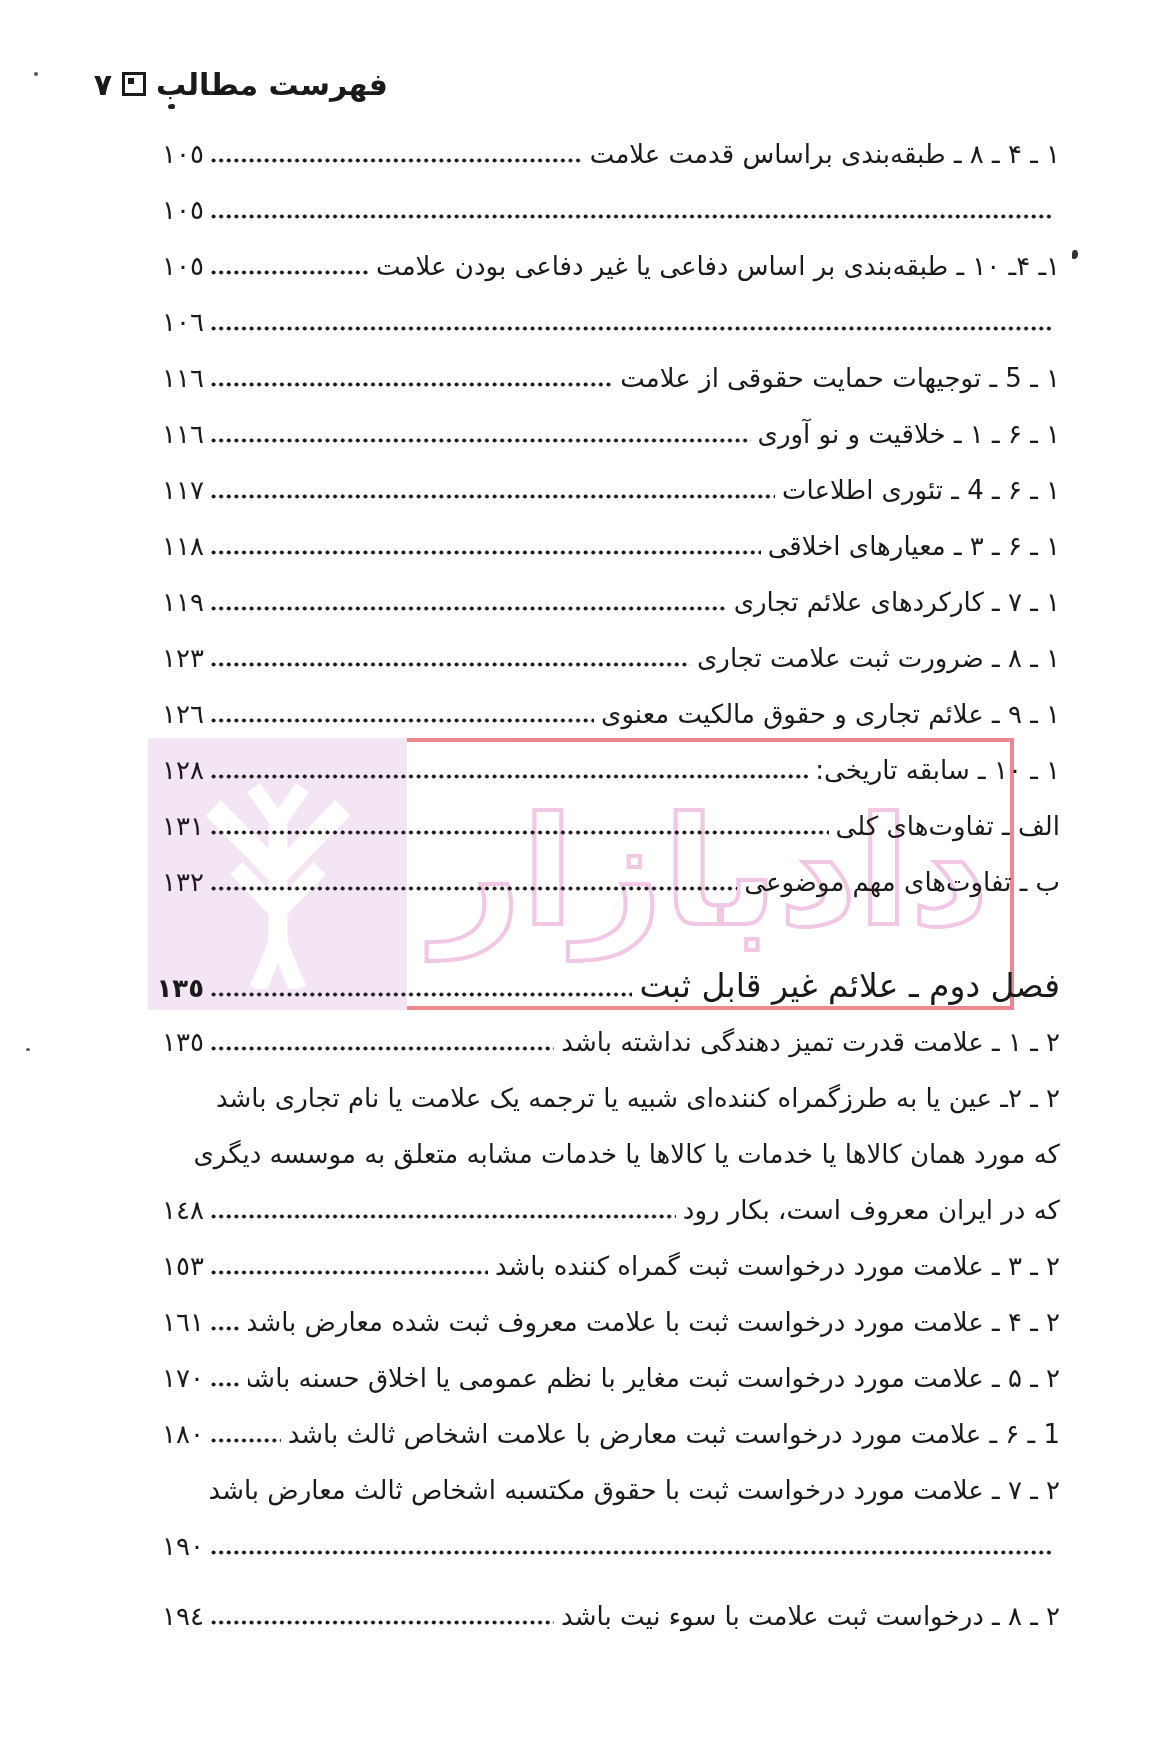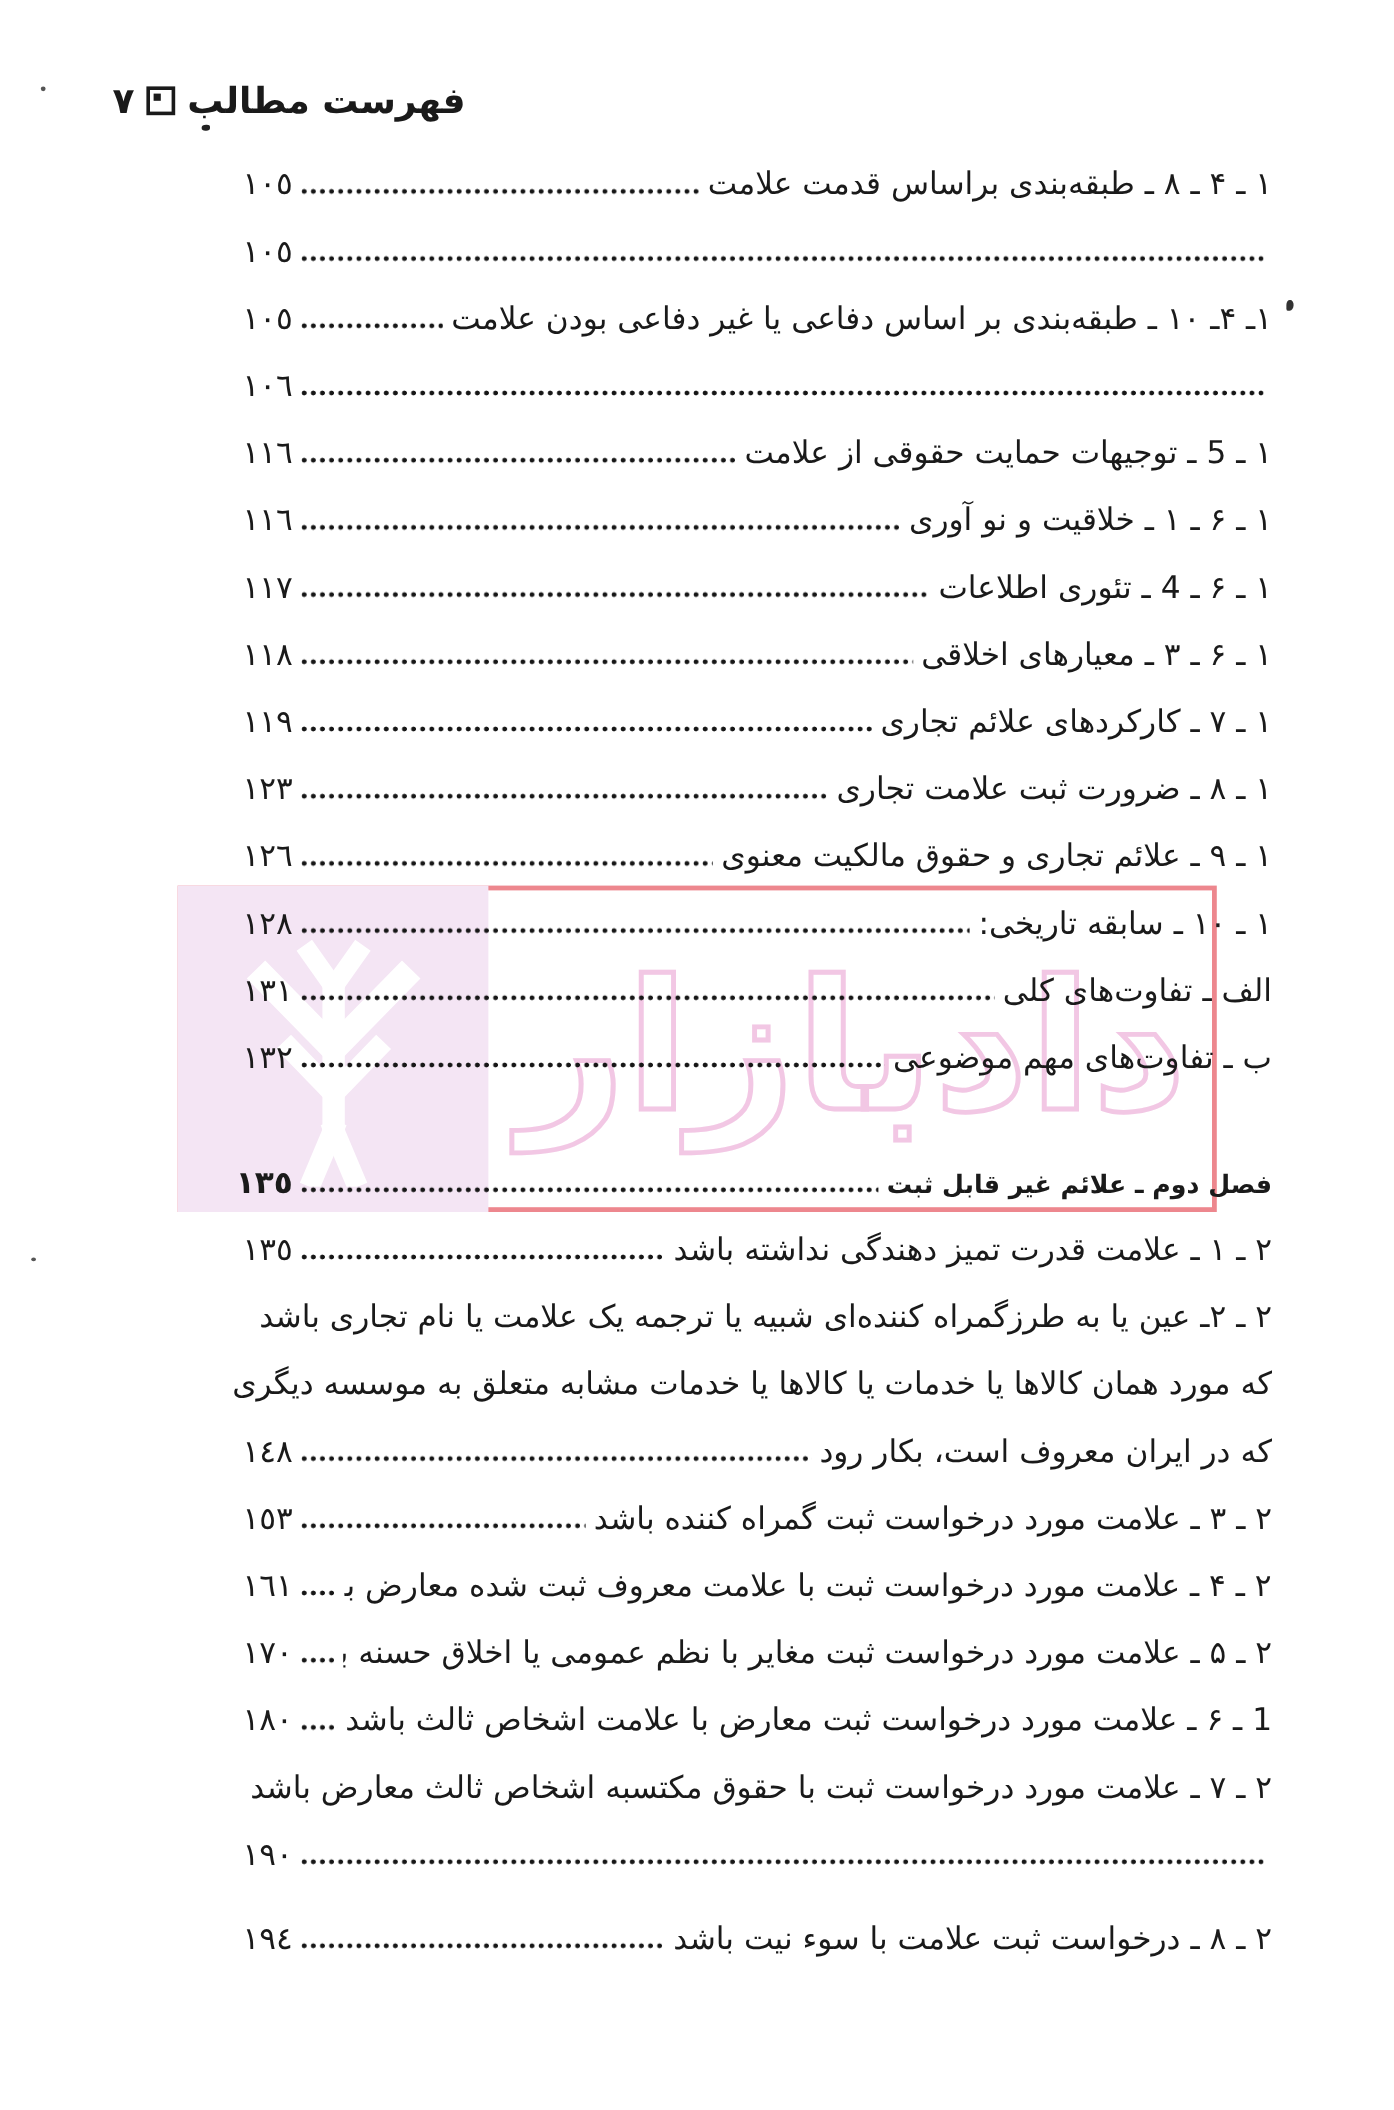--- a/index.html
+++ b/index.html
@@ -97,23 +97,22 @@
     background-size:7.6px 5px;
     background-repeat:repeat-x;
     background-position:left bottom;
   }
   .row .num{
     font-size:26px;
     line-height:56px;
     flex:0 0 auto;
     min-width:54px;
     white-space:nowrap;
-    margin-left:40px;
-  }
-  .row.chapter .t{font-weight:bold;font-size:21px;}
+  }
+  .row.chapter .t{font-weight:normal;font-size:33px;}
   .row.chapter .num{font-weight:bold;}
   .row.gap{margin-top:48px;}
   .row.gap2{margin-top:14px;}
   
   .speck{position:absolute;background:#555;border-radius:50%;z-index:2;}
   .speck.s1{left:34px;top:72px;width:4px;height:4px;}
   .speck.s2{left:26px;top:1048px;width:4px;height:3px;}
   .speck.s3{left:168px;top:104px;width:7px;height:5px;background:#222;border-radius:60% 40% 50% 50%;}
   .speck.s4{left:1072px;top:250px;width:6px;height:9px;background:#333;border-radius:50% 50% 60% 20%;}
 </style>

